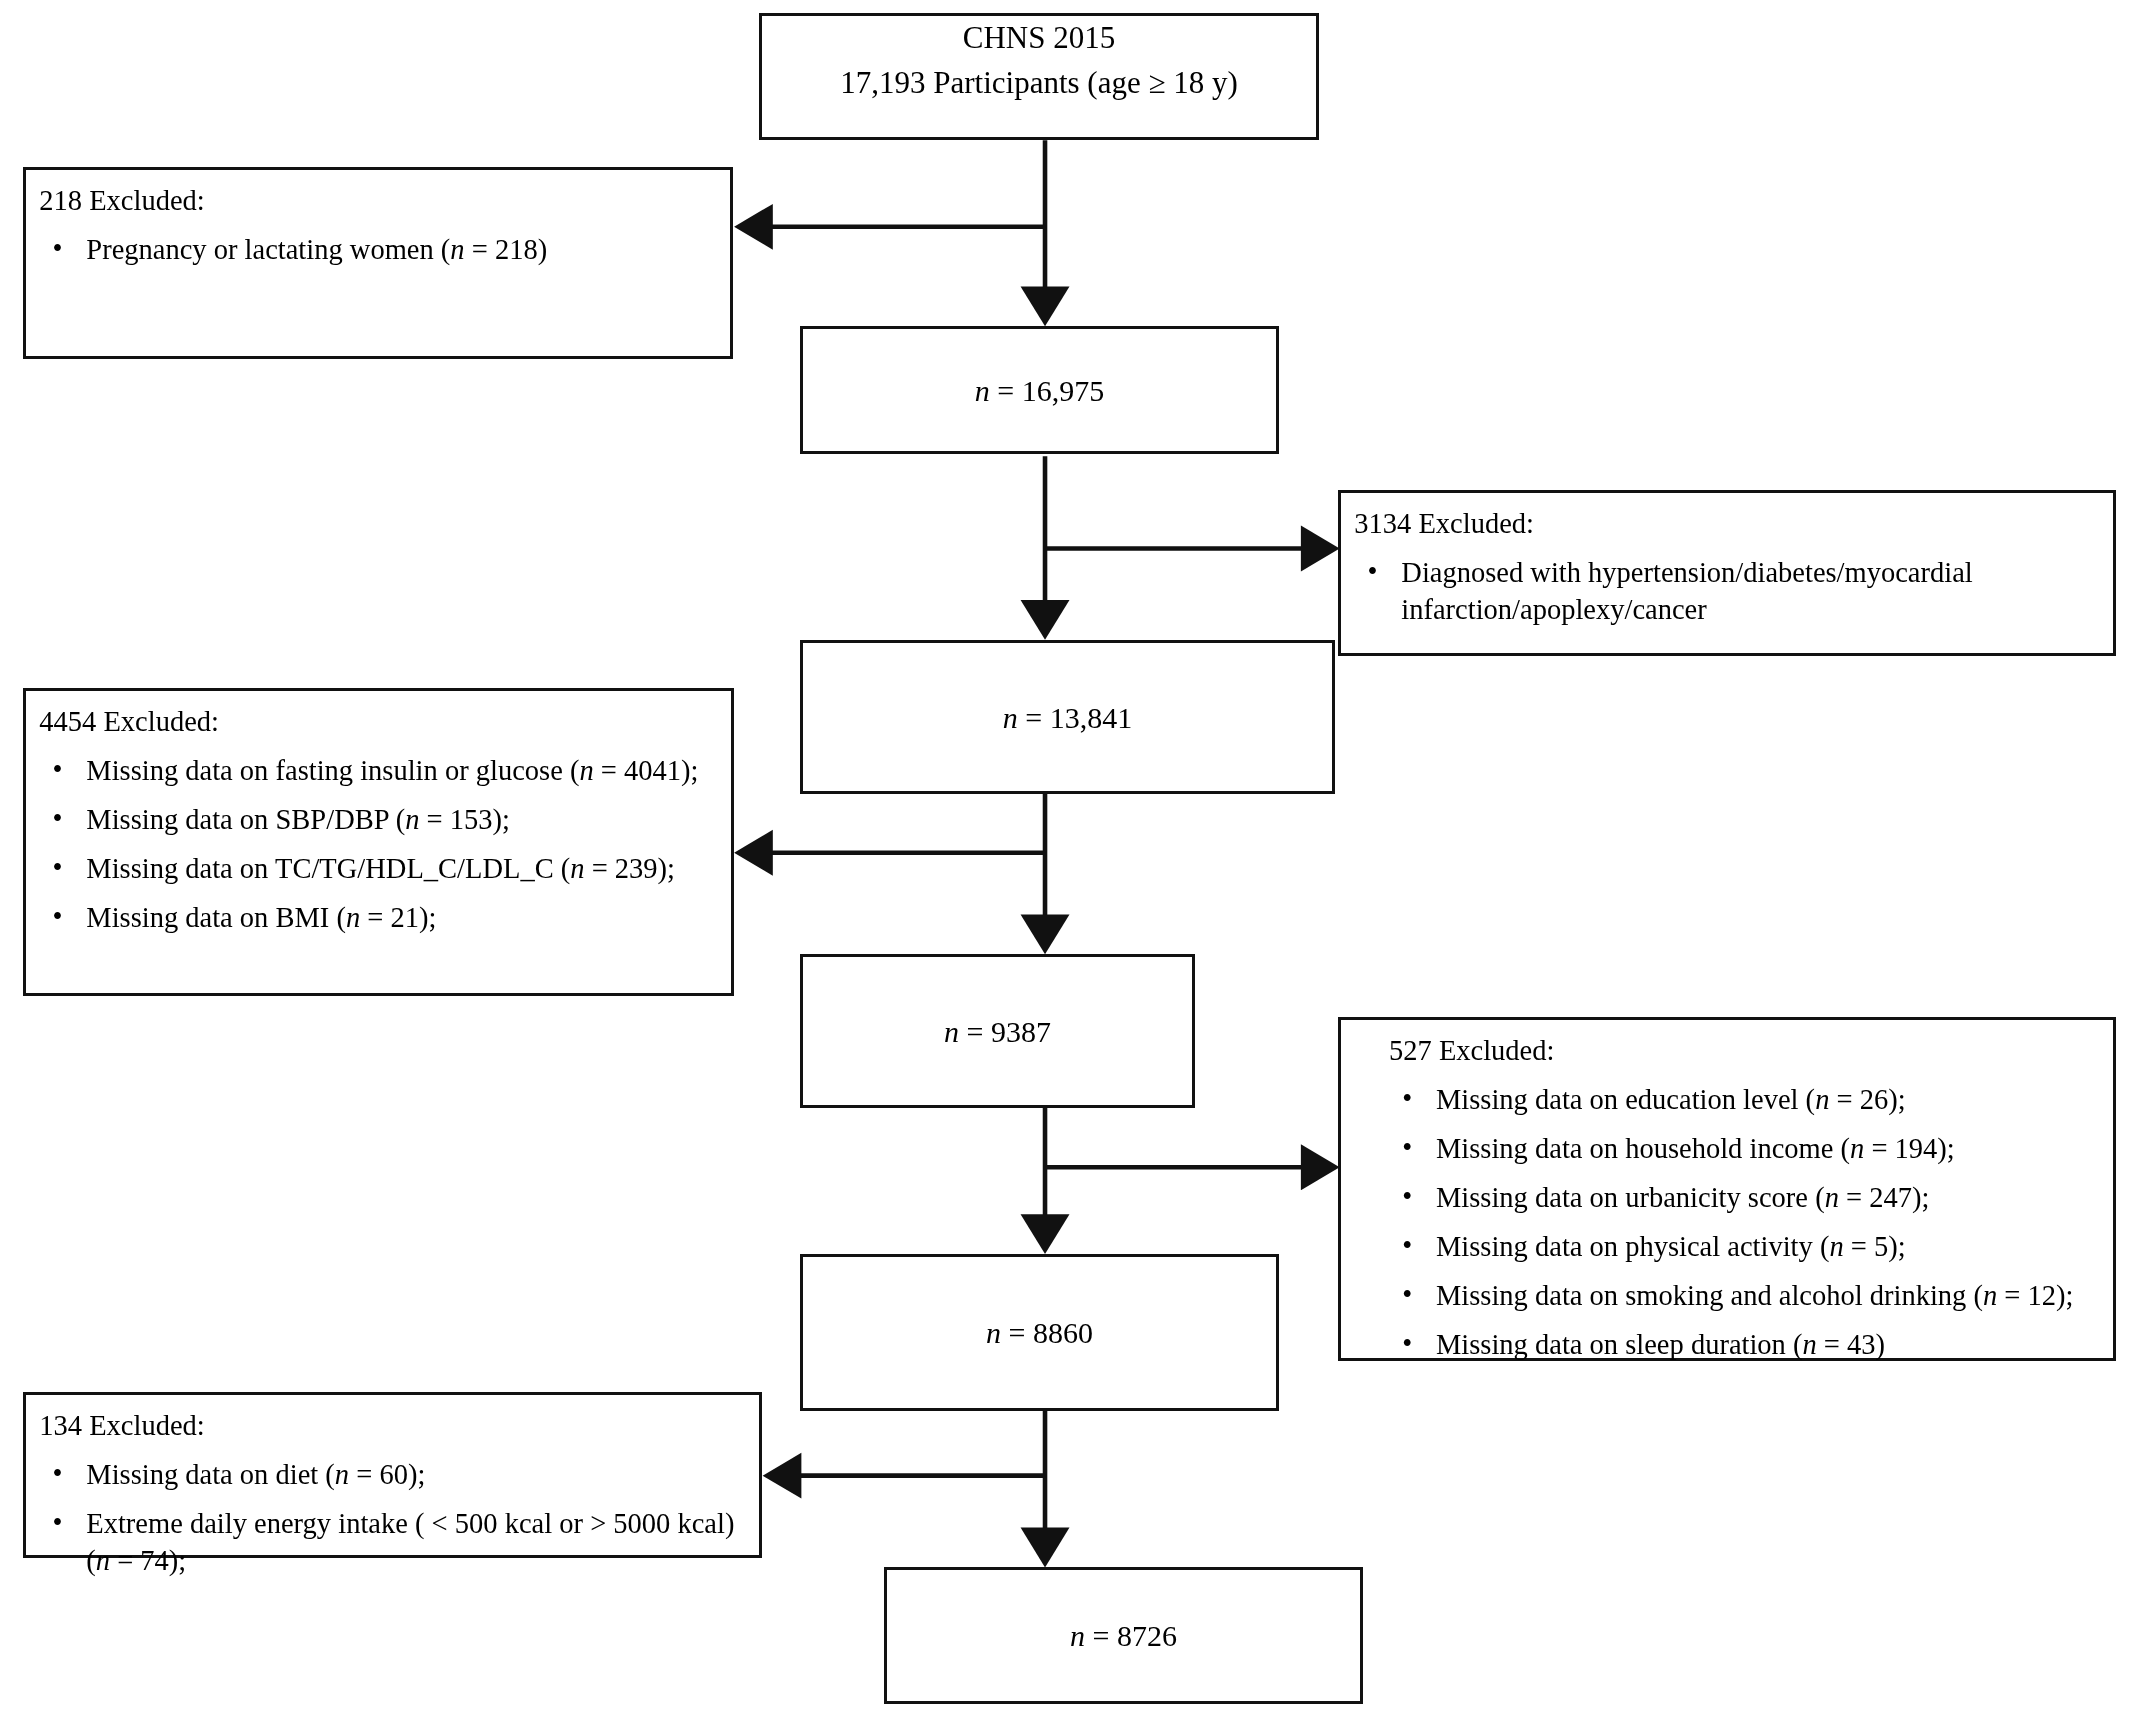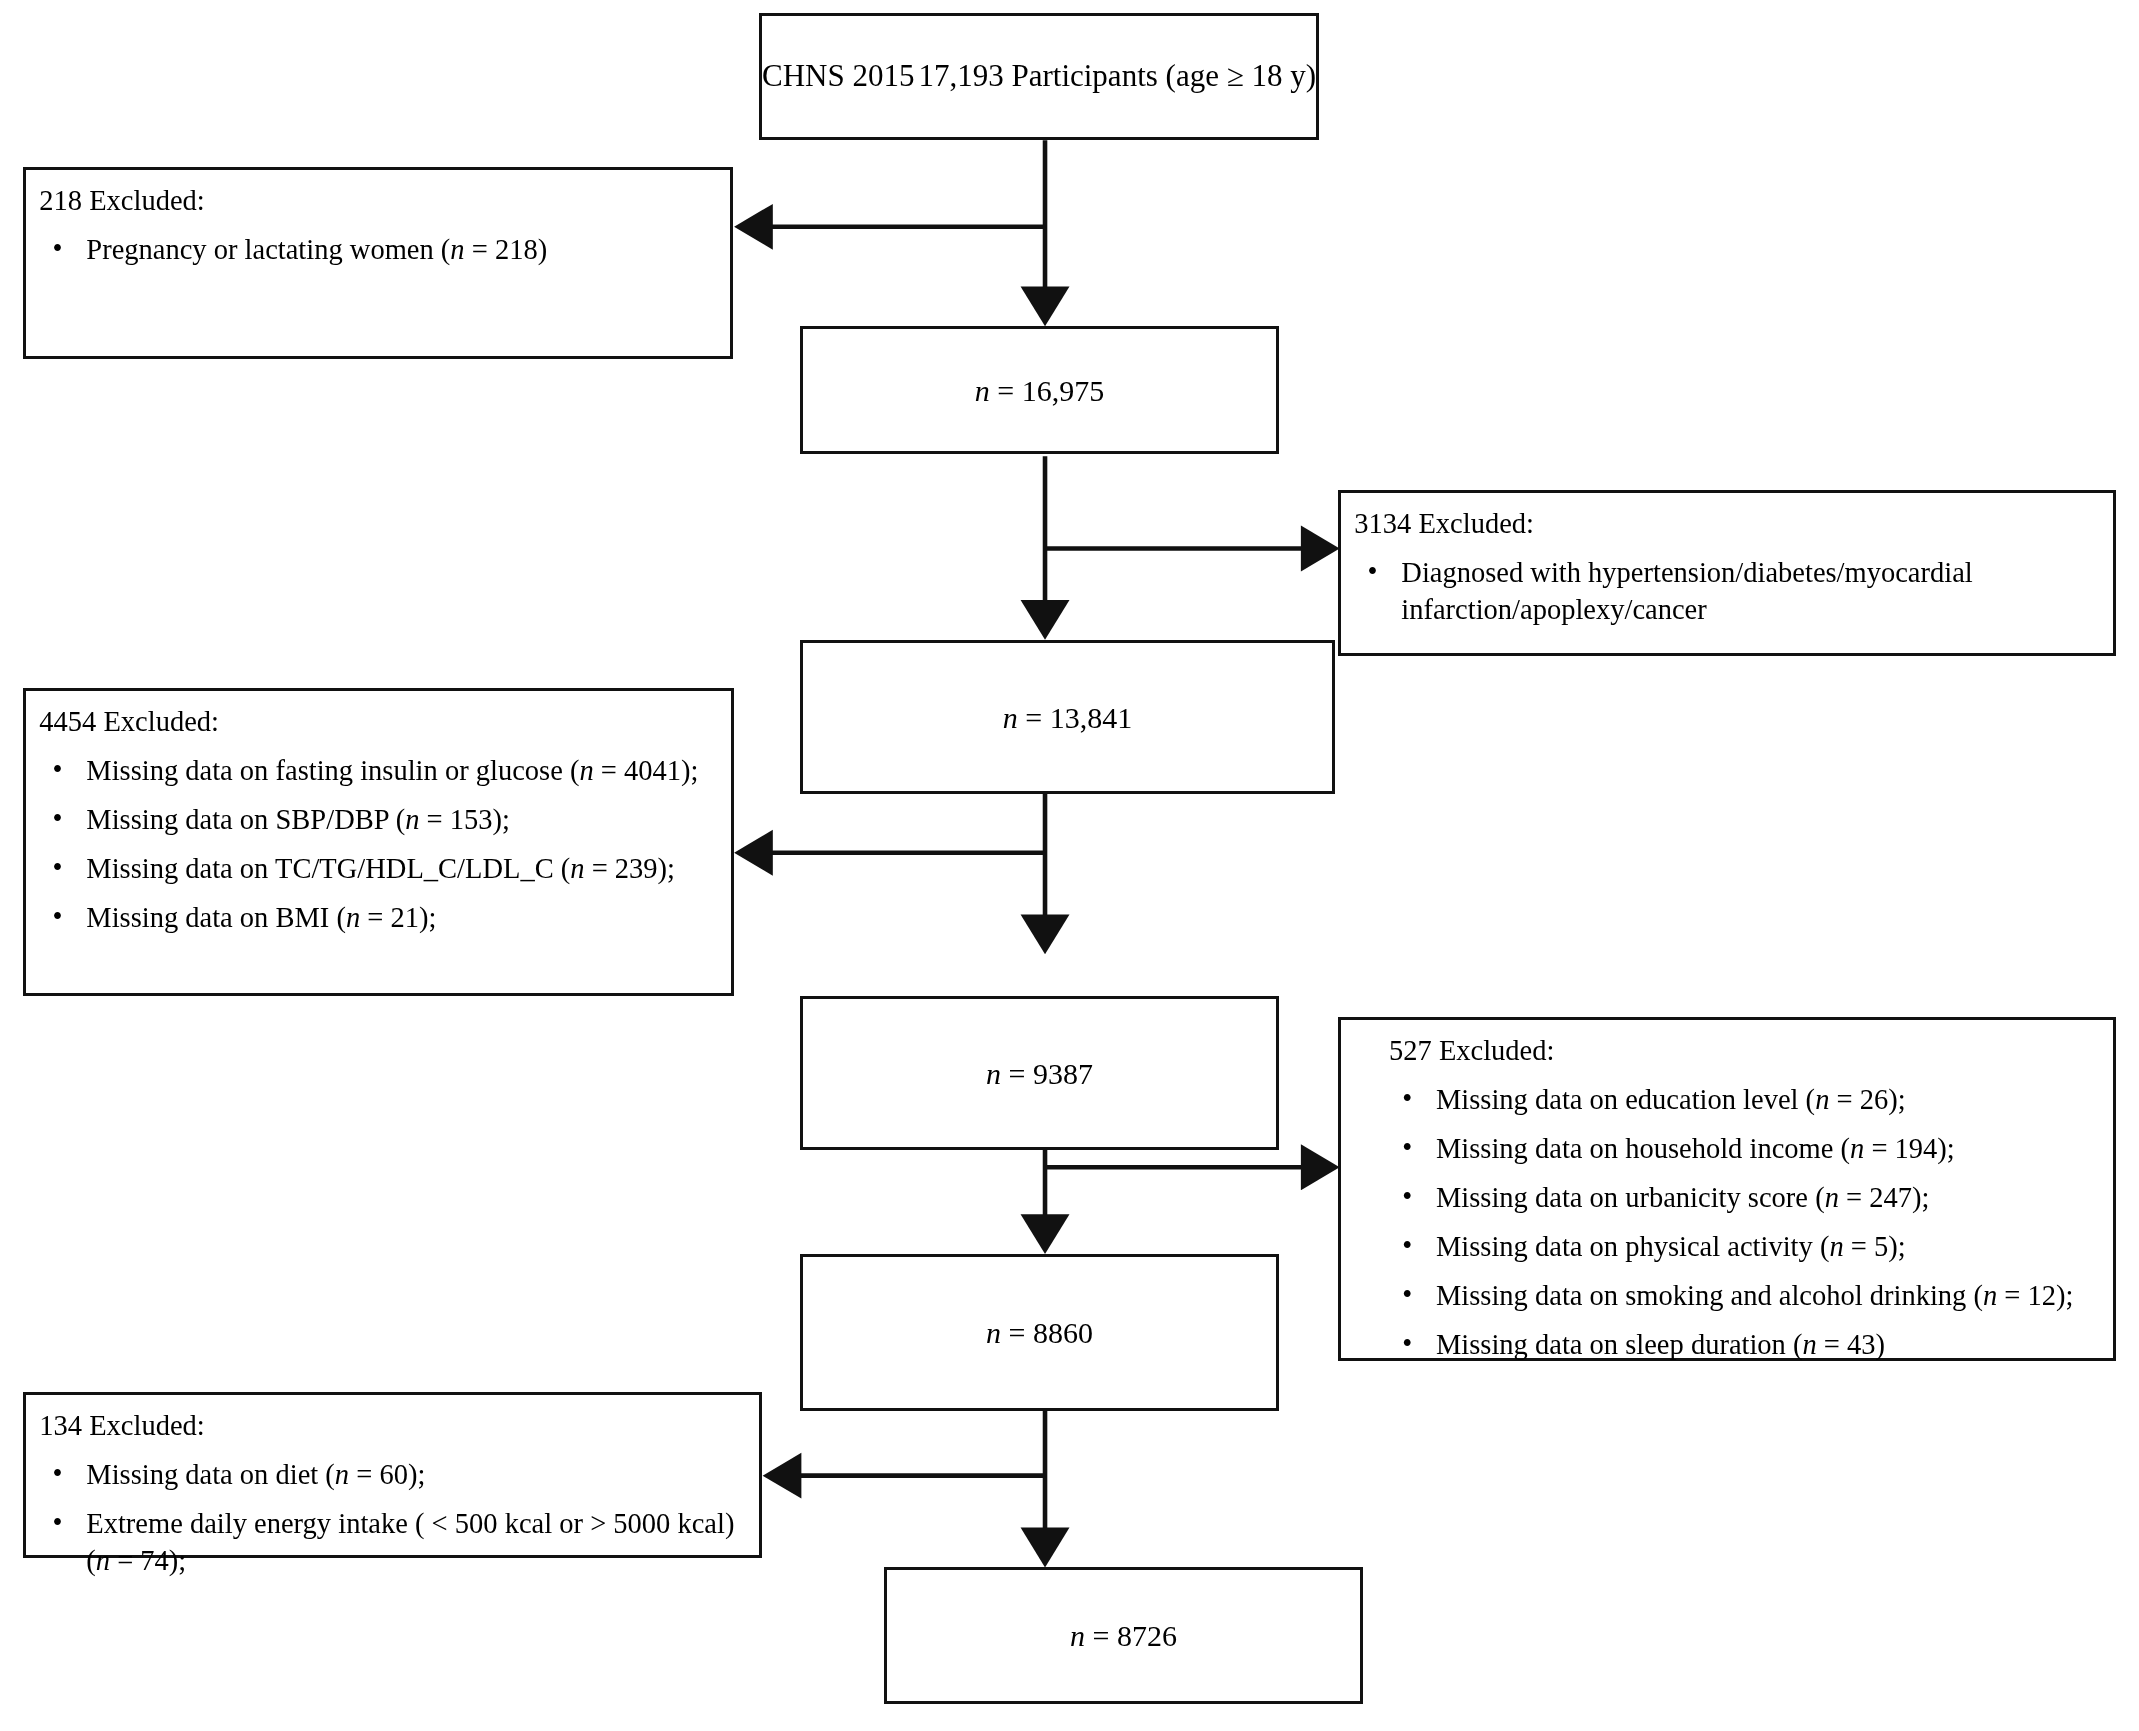--- a/index.html
+++ b/index.html
@@ -4,21 +4,21 @@
 <style>
   html,body{margin:0;padding:0;background:#ffffff;}
   body{font-family:"Liberation Serif","DejaVu Serif",serif;color:#000;}
   #canvas{position:relative;width:2140px;height:1731px;background:#fff;overflow:hidden;}
 
   .box{position:absolute;border:3.1px solid #111;background:#fff;box-sizing:border-box;}
   .center-box{display:flex;align-items:center;justify-content:center;}
   .center-box .nlabel{font-size:30px;line-height:1.1;white-space:nowrap;}
   .nlabel .it{font-style:italic;}
 
-  .title-box{display:flex;align-items:center;justify-content:space-between;}
+  .title-box{display:flex;flex-direction:column;align-items:center;justify-content:flex-start;}
   .title-line{font-size:31px;line-height:1.45;white-space:nowrap;}
 
   .exc{padding:13.3px 12.2px 10.2px 13.3px;box-sizing:border-box;}
   .exc-head{font-size:28.5px;line-height:1.25;margin:0 0 3.1px 0;}
   .exc ul{list-style:none;margin:0;padding:0;}
   .exc li{position:relative;font-size:28.5px;line-height:1.30;padding-left:47px;margin:12px 0 1px 0;}
   .exc li::before{content:"\2022";position:absolute;left:13.3px;top:-1px;font-size:28.5px;line-height:1.30;}
   .it{font-style:italic;}
 
   svg.links{position:absolute;left:0;top:0;width:2140px;height:1731px;pointer-events:none;}
@@ -69,21 +69,21 @@
   </div>
 
   <div class="box center-box" style="left:800px;top:326px;width:479px;height:128px;">
     <div class="nlabel"><span class="it">n</span><span> = </span><span>16,975</span></div>
   </div>
 
   <div class="box center-box" style="left:800px;top:640px;width:535px;height:154px;">
     <div class="nlabel"><span class="it">n</span><span> = </span><span>13,841</span></div>
   </div>
 
-  <div class="box center-box" style="left:800px;top:996px;width:479px;height:154px;">
+  <div class="box center-box" style="left:800px;top:954px;width:395px;height:154px;">
     <div class="nlabel"><span class="it">n</span><span> = </span><span>9387</span></div>
   </div>
 
   <div class="box center-box" style="left:800px;top:1254px;width:479px;height:157px;">
     <div class="nlabel"><span class="it">n</span><span> = </span><span>8860</span></div>
   </div>
 
   <div class="box center-box" style="left:848px;top:1567px;width:479px;height:137px;margin-left:36px;">
     <div class="nlabel"><span class="it">n</span><span> = </span><span>8726</span></div>
   </div>

